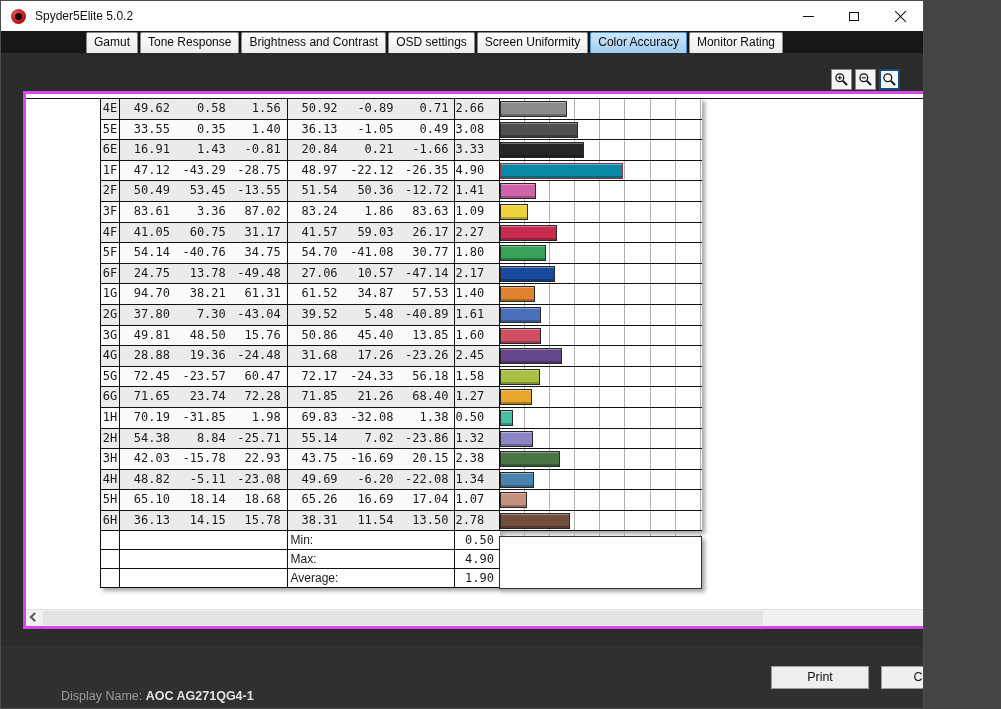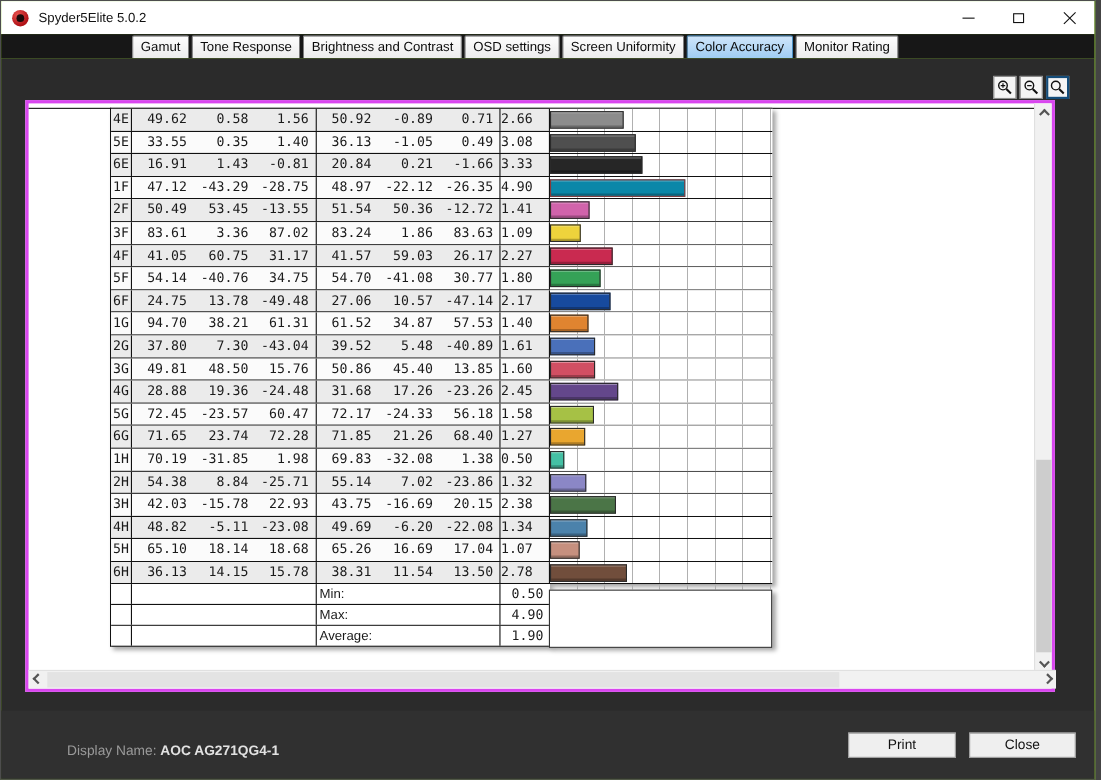--- a/index.html
+++ b/index.html
@@ -1,39 +1,39 @@
 <!DOCTYPE html>
 <html><head>
 <meta charset="utf-8">
 <style>
   * { margin:0; padding:0; box-sizing:border-box; }
   html,body { background:#444; }
   #window {
-    position:relative; width:996px; height:709px;
-    background:#84cc16; border:1px solid #4d4d4d; overflow:hidden;
+    position:relative; width:924px; height:709px;
+    background:#a3a3a3; border:1px solid #4d4d4d; overflow:hidden;
     font-family:"Liberation Sans", sans-serif;
     text-decoration:underline;
   }
   
   #titlebar { position:absolute; left:0; top:0; width:100%; height:30px; background:#ffffff; display:flex; align-items:center; }
   #app-icon { width:15px; height:15px; border-radius:50%; margin-left:10px;
     background:radial-gradient(circle at 35% 30%, #e8524f, #b01116 70%); position:relative; }
   #app-icon::after { content:""; position:absolute; left:4px; top:4px; width:7px; height:7px; border-radius:50%; background:#1a0a0a; }
   #window-title { margin-left:9px; font-size:12px; color:#111; }
   #win-controls { margin-left:auto; display:flex; height:100%; }
   .win-btn { width:46px; height:100%; display:flex; align-items:center; justify-content:center; cursor:default; }
   .glyph-min { width:11px; border-top:1px solid #111; }
   .glyph-max { width:10px; height:9px; border:1px solid #111; }
   .glyph-close { position:relative; width:13px; height:13px; }
   .glyph-close::before,.glyph-close::after { content:""; position:absolute; left:-1px; top:6px; width:15px; border-top:1px solid #111; }
   .glyph-close::before { transform:rotate(45deg); }
   .glyph-close::after  { transform:rotate(-45deg); }
   
   #tabband { position:absolute; left:0; top:30px; width:100%; height:22px; background:#171717; display:flex; align-items:flex-end; }
-  #tabs { display:flex; gap:2px; margin-left:119px; }
+  #tabs { display:flex; gap:2px; margin-left:85px; }
   .tab { height:21px; line-height:19px; padding:0 7px; font-size:12px; color:#0b0b0b;
     background:linear-gradient(#fdfdfd,#ececec); border:1px solid #8a8a8a; border-bottom:none;
     border-radius:2px 2px 0 0; white-space:nowrap; cursor:default; }
   .tab.active { background:linear-gradient(#cfe5fa,#9fcdf2); border-color:#4a90c4; }
   
   #main { position:absolute; left:0; top:52px; width:100%; height:657px; background:#2b2b2b; }
   #footer-strip { position:absolute; left:0; bottom:0; width:100%; height:64px; background:#303030; }
   
   #zoom-tools { position:absolute; top:16px; right:23px; display:flex; gap:3px; }
   .tool-btn { width:21px; height:21px; background:#f5f5f5; border:1px solid #8a8a8a; display:flex; align-items:center; justify-content:center; }
@@ -72,21 +72,21 @@
   .chev.down { transform:rotate(225deg) translate(1px,1px); }
   .chev.left { transform:rotate(-45deg) translate(1px,-1px); }
   .chev.right { transform:rotate(135deg) translate(-1px,1px); }
   #vscroll { position:absolute; right:0; top:0; width:16px; height:517px; background:#f1f1f1; border-left:1px solid #e0e0e0; }
   .sbtn { position:absolute; width:16px; height:16px; display:flex; align-items:center; justify-content:center; }
   #vthumb { position:absolute; left:1px; top:324px; width:14px; height:175px; background:#cdcdcd; }
   #hscroll { position:absolute; left:0; bottom:0; width:934px; height:17px; background:#f1f1f1; border-top:1px solid #e0e0e0; }
   #hthumb { position:absolute; left:17px; top:1px; width:720px; height:14px; background:#e3e3e3; }
   .sbtn.h { height:17px; }
   
-  #display-name { position:absolute; left:60px; bottom:21px; font-size:12.5px; }
+  #display-name { position:absolute; left:60px; bottom:7px; font-size:12.5px; }
   #display-name .lbl { color:#9a9a9a; }
   #display-name .val { color:#e2e2e2; font-weight:bold; }
   .footer-btn { position:absolute; bottom:21px; height:23px; width:98px; background:#efefef; border:1px solid #999;
     font-size:12.5px; color:#111; text-align:center; line-height:21px; cursor:default; }
   #print-btn { left:770px; }
   #close-btn { left:880px; width:97px; }
   
   .mag { display:block; }
 </style>
 </head>

